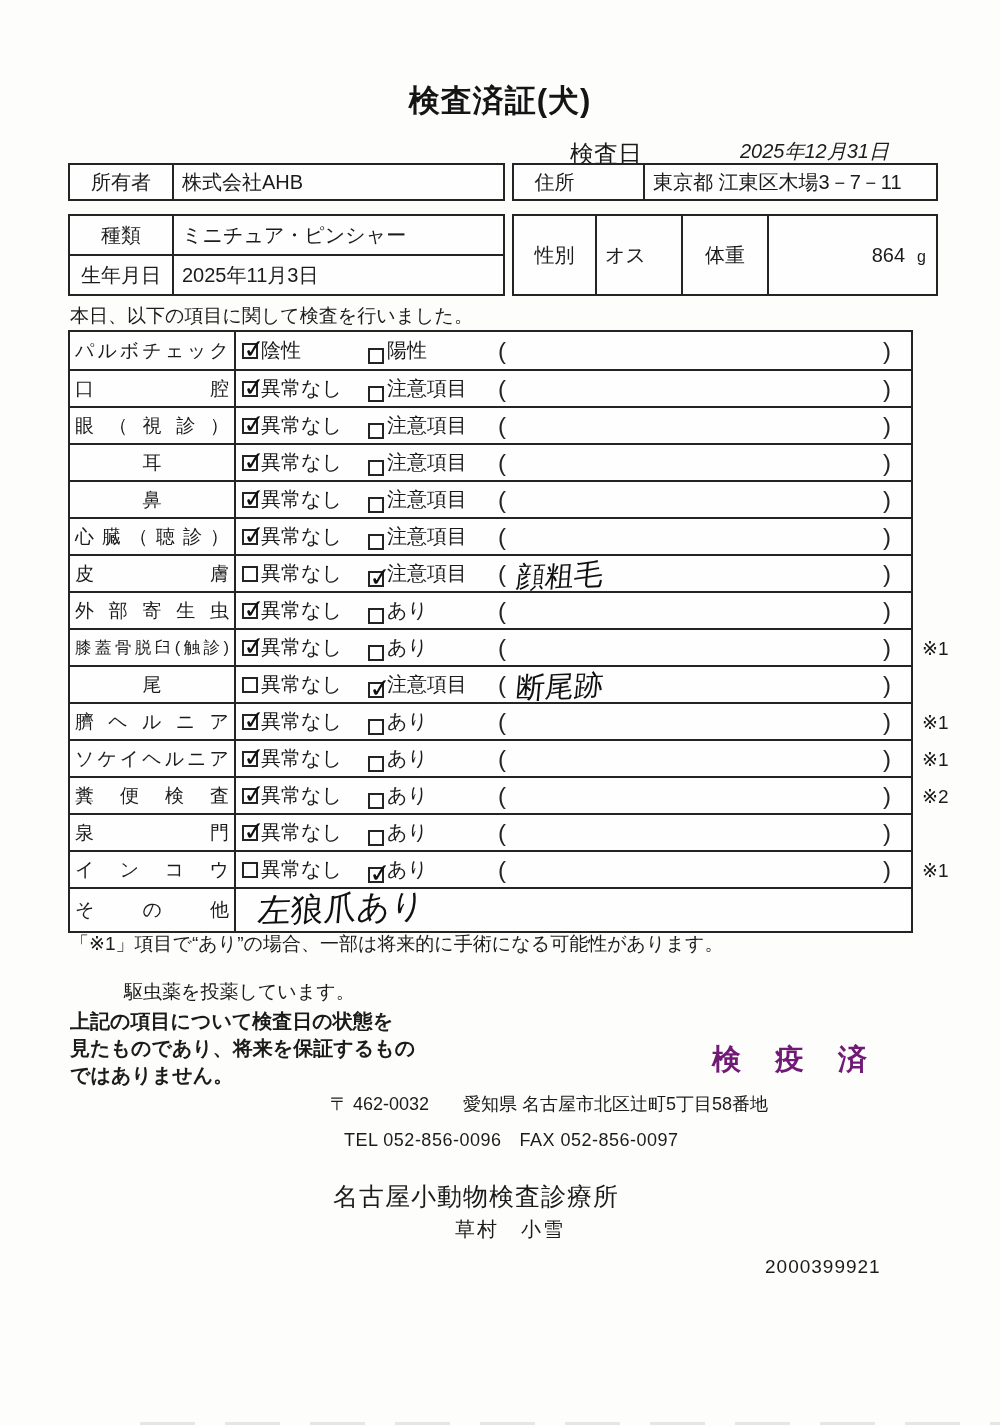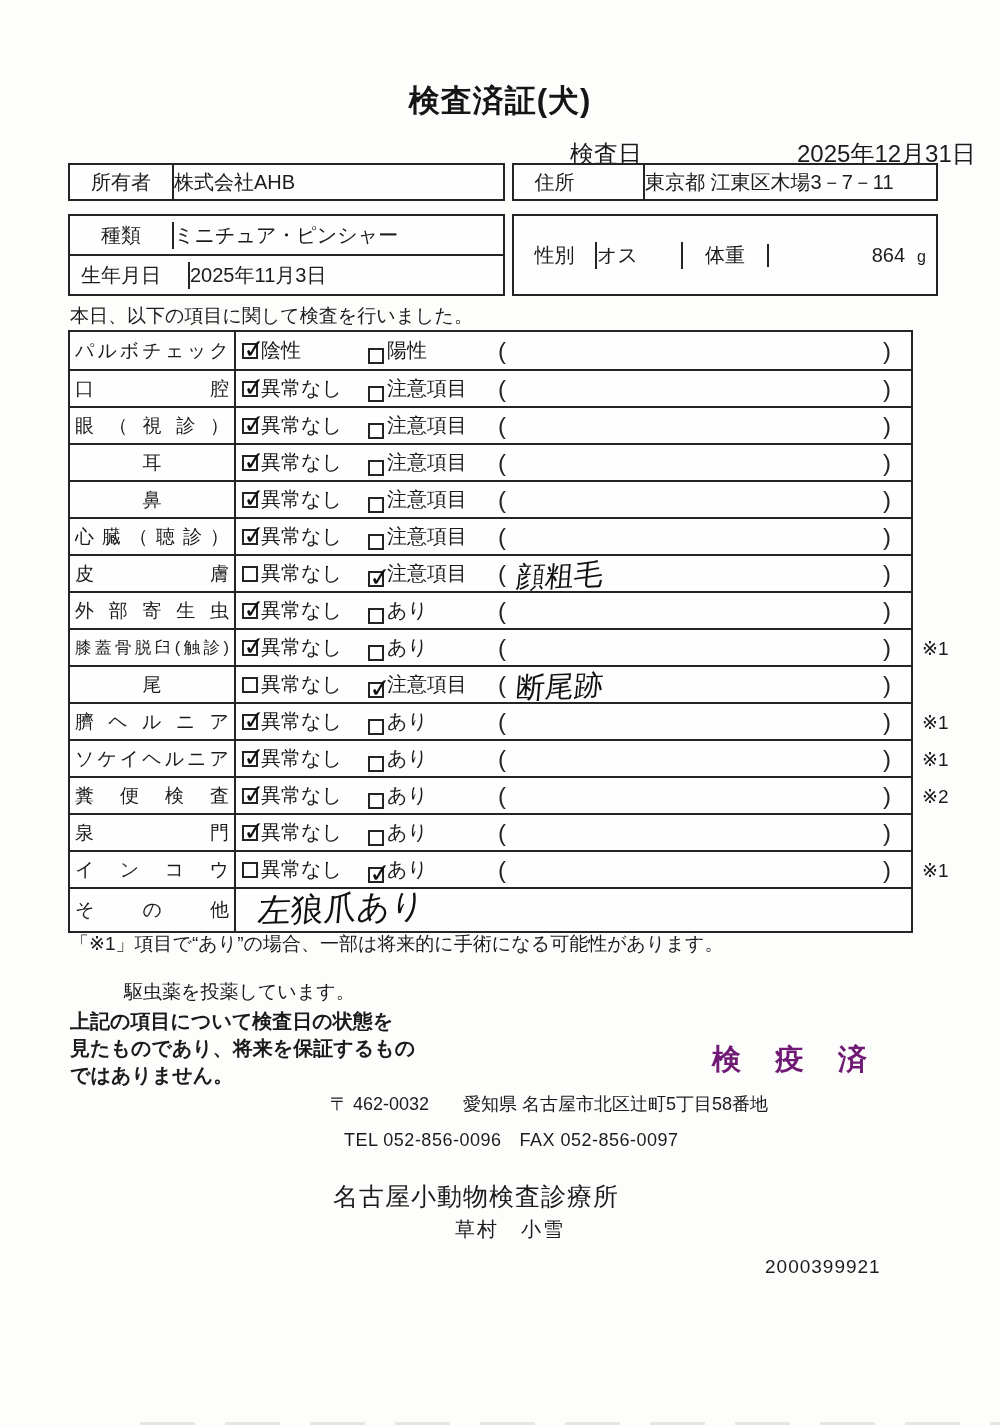--- a/index.html
+++ b/index.html
@@ -13,35 +13,35 @@
   .sheet { position:absolute; inset:0; }
 
   
   .doc-title {
     position:absolute; top:80px; left:0; width:100%;
     text-align:center; font-size:31px; font-weight:600; letter-spacing:1px;
     color:#151515;
   }
   .exam-date-line { position:absolute; top:138px; left:0; width:100%; height:24px; }
   .exam-date-label { position:absolute; left:570px; font-size:24px; }
-  .exam-date-value { position:absolute; left:797px; font-size:24px; }
+  .exam-date-value { position:absolute; left:740px; font-size:20px;font-style:italic; }
 
   .hbox { position:absolute; display:flex; border:2px solid #242424; background:#fefefe; }
-  .hcell { display:flex; align-items:center; font-size:20px; padding:0 0; }
+  .hcell { display:flex; align-items:center; font-size:20px; padding:0 8px; }
   .hcell.lab { justify-content:center; padding:0 4px; }
   .vline { border-left:2px solid #242424; }
 
   
   .owner-left  { top:163px; left:68px;  width:437px; height:38px; }
   .owner-right { top:163px; left:512px; width:426px; height:38px;gap:48px; }
   
   .info-left  { top:214px; left:68px;  width:437px; height:82px; flex-direction:column; }
   .info-right { top:214px; left:512px; width:426px; height:82px; flex-direction:column; }
-  .irow { display:flex; flex:1;align-items:center; }
-  .irow + .irow { border-top:2px solid #242424;gap:16px; }
+  .irow { display:flex; flex:1; }
+  .irow + .irow { border-top:2px solid #242424; }
   .w104 { width:102px; flex:none; }
   .w83  { width:81px;  flex:none; }
   .w85  { width:86px;  flex:none; }
   .grow { flex:1; }
   .weight-val { justify-content:flex-end; padding-right:10px; }
   .unit { font-size:16px; margin-left:12px; margin-top:4px; }
   .no-label { font-size:18px; }
   .num-val { font-size:22px; letter-spacing:1px; }
 
   .intro-line { position:absolute; top:303px; left:70px; font-size:19px; }

